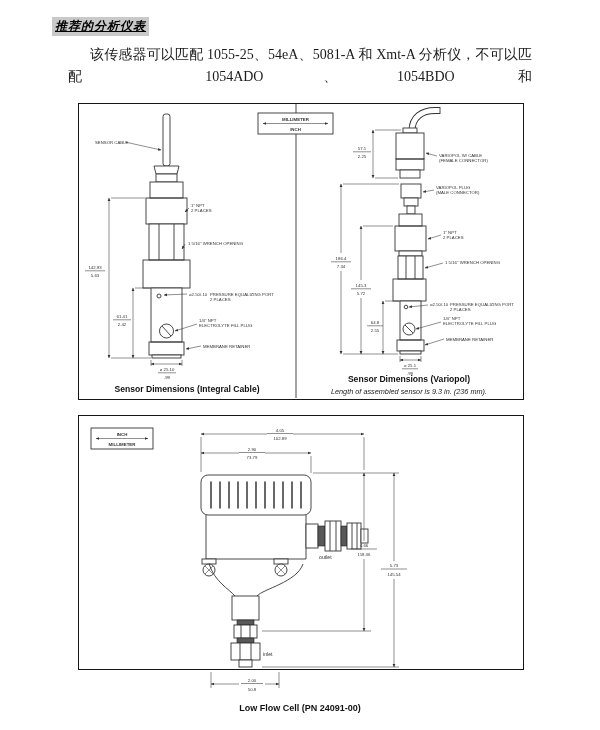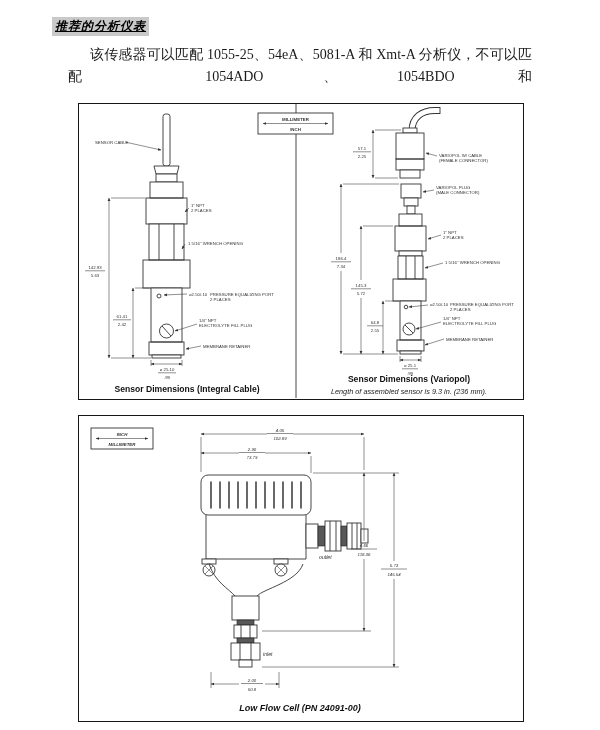--- a/index.html
+++ b/index.html
@@ -12,21 +12,21 @@
   .heading{position:absolute;left:52px;top:16px;}
   .heading span{
     display:inline-block;background:#c9c9c9;color:#000;
     font-weight:bold;font-style:italic;text-decoration:underline;
     font-size:12px;letter-spacing:1px;padding:1px 3px;
   }
   .para{position:absolute;left:68px;top:44px;width:464px;font-size:14px;line-height:22px;color:#1a1a1a;}
   .para .l1{text-indent:22px;text-align:justify;text-align-last:justify;}
   .figbox{position:absolute;left:78px;width:446px;border:1.6px solid #161616;background:#fff;box-sizing:border-box;}
   .fig1{top:103px;height:297px;}
-  .fig2{top:415px;height:307px;font-style:italic;}
+  .fig2{top:415px;height:255px;}
   svg{display:block;}
   svg text{font-family:"Liberation Sans",sans-serif;fill:#333;stroke:none;}
   .t{font-size:4.3px;}
   .d{font-size:4.3px;text-anchor:middle;}
   .lb{font-size:5.2px;}
   .cap{font-size:8.6px;font-weight:bold;fill:#111;text-anchor:middle;}
   .note{font-size:7.3px;font-style:italic;fill:#222;text-anchor:middle;}
   .lg{font-size:4.4px;font-weight:bold;text-anchor:middle;}
   .ln{stroke:#333;stroke-width:0.55;fill:none;}
   .ol{stroke:#333;stroke-width:0.9;fill:#fff;}

